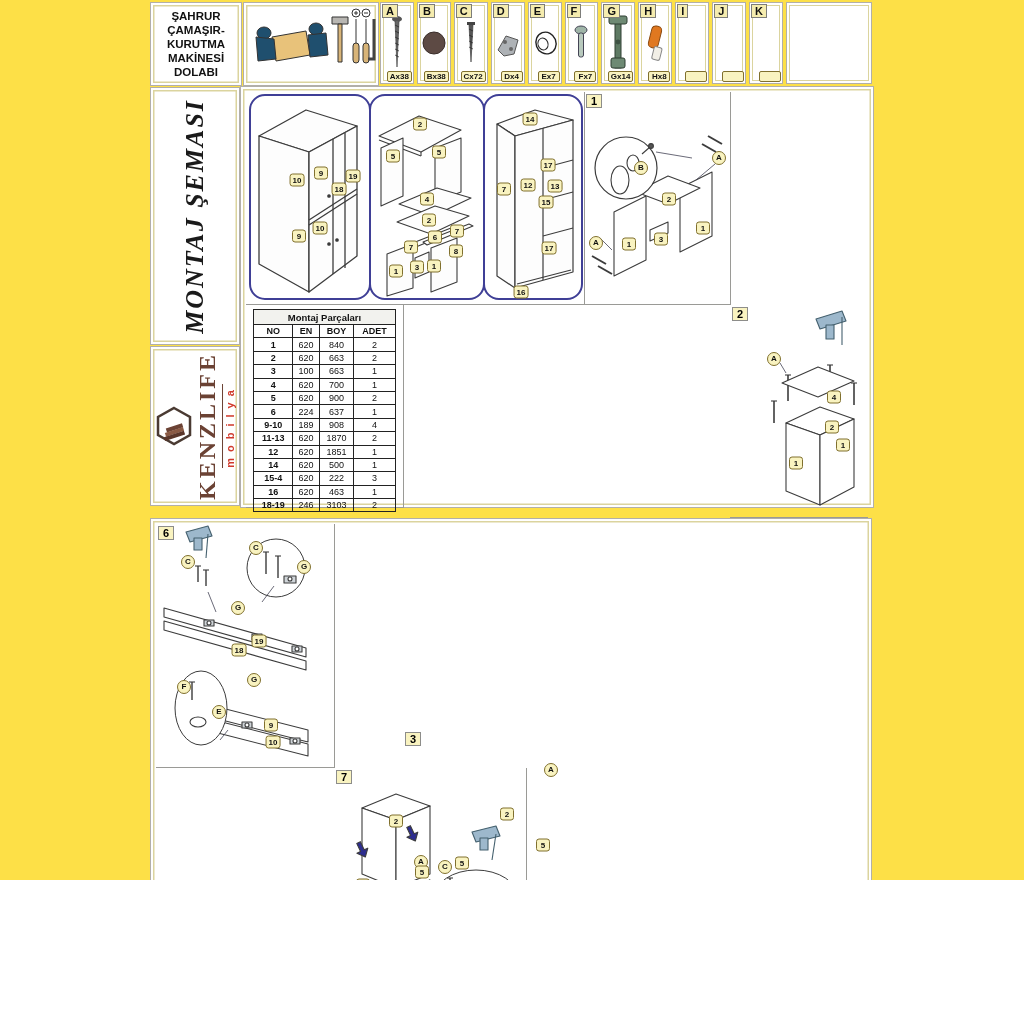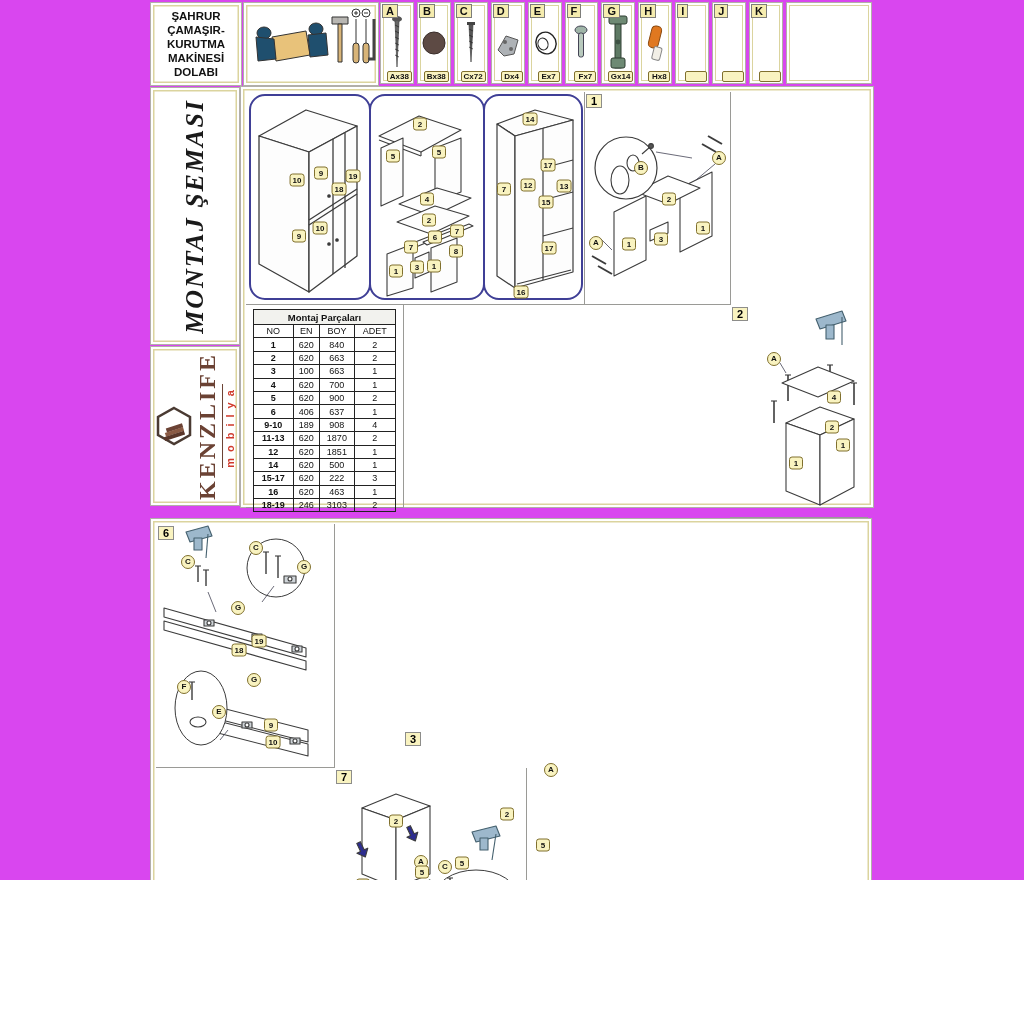--- a/index.html
+++ b/index.html
@@ -1,16 +1,16 @@
 <!DOCTYPE html>
 <html><head>
 <meta charset="utf-8">
 <style>
   html,body{margin:0;padding:0;background:#fff;}
-  .page{position:relative;width:1024px;height:880px;background:#d946ef;overflow:hidden;
+  .page{position:relative;width:1024px;height:880px;background:#fde047;overflow:hidden;
         font-family:"Liberation Sans",sans-serif;color:#111;}
   .frame{position:absolute;background:#fff;border:1px solid #b2afa9;
          box-shadow:0 0 0 2px #ffffff inset,0 0 0 3.5px #dbd49e inset;}
   .cellgrid{position:absolute;inset:5px;}
   .cell{position:absolute;border-right:1px solid #9a9a96;border-bottom:1px solid #9a9a96;}
   .cell.last-col{border-right:none;}
   .step-num{position:absolute;top:2px;left:2px;background:#f9f3c0;border:1px solid #8d8d8a;
             padding:0 4px;font:bold 11px "Liberation Sans",sans-serif;z-index:5;color:#000;}
   .badge{position:absolute;transform:translate(-50%,-50%);background:#f9f3c0;border:1px solid #80702e;
          border-radius:3px;font:bold 8px "Liberation Sans",sans-serif;padding:1px 2px;min-width:8px;
@@ -36,21 +36,21 @@
   .hw-icon{position:absolute;inset:0;display:flex;align-items:center;justify-content:center;}
   .logo-box{display:flex;align-items:center;justify-content:center;}
   .logo-rot{transform:rotate(-90deg);display:flex;flex-direction:column;align-items:center;width:150px;}
   .logo-name{font:bold 24px "Liberation Serif",serif;letter-spacing:3px;color:#6b4234;}
   .logo-sub{font:bold 11px "Liberation Sans",sans-serif;letter-spacing:6px;color:#d03a2c;
             border-top:1px solid #6b4234;margin-top:1px;padding-top:1px;}
   table.parts{border-collapse:collapse;width:143px;margin:5px auto 0 auto;
               font:9px "Liberation Sans",sans-serif;}
   table.parts th,table.parts td{border:1px solid #222;text-align:center;padding:0;height:12.4px;}
   table.parts .tbl-title{font-weight:bold;background:#f2f2ee;height:14px;font-size:9.5px;}
-  table.parts thead th{font-weight:normal;}
+  table.parts thead th{font-weight:bold;}
   table.parts td.no-col{font-weight:bold;}
   .ov-panel{position:absolute;border:2.5px solid #3f3f96;border-radius:16px;background:#fff;}
 </style>
 </head>
 <body>
 
 <div class="page">
 
   <div class="frame title-box" style="left:150px;top:2px;width:90px;height:82px">
     <div class="title-text">ŞAHRUR
@@ -274,21 +274,21 @@
               <line x1="58" y1="72" x2="88" y2="64"></line>
                 <line x1="58" y1="104" x2="88" y2="96"></line>
                 <line x1="58" y1="140" x2="88" y2="132"></line>
               <line x1="32" y1="188" x2="86" y2="174"></line>
             </g>
           </svg>
         <div class="badge part" style="left: 45px; top: 23px;">14</div>
             <div class="badge part" style="left: 63px; top: 69px;">17</div>
             <div class="badge part" style="left: 19px; top: 93px;">7</div>
             <div class="badge part" style="left: 43px; top: 89px;">12</div>
-            <div class="badge part" style="left: 79px; top: 90px;">13</div>
+            <div class="badge part" style="left: 70px; top: 90px;">13</div>
             <div class="badge part" style="left: 61px; top: 106px;">15</div>
             <div class="badge part" style="left: 64px; top: 152px;">17</div>
             <div class="badge part" style="left: 36px; top: 196px;">16</div>
           </div>
       </div>
 
       <div class="cell panel" style="left:338px;top:0;width:146px;height:212px">
         <span class="step-num">1</span>
         <svg class="art" width="146" height="212" viewBox="0 0 146 212">
           <g fill="#fff" stroke="#3c3c3c" stroke-width="1.1" stroke-linejoin="round">
@@ -389,21 +389,21 @@
                 <td>1</td>
               </tr>
               <tr>
                 <td class="no-col">5</td>
                 <td>620</td>
                 <td>900</td>
                 <td>2</td>
               </tr>
               <tr>
                 <td class="no-col">6</td>
-                <td>406</td>
+                <td>224</td>
                 <td>637</td>
                 <td>1</td>
               </tr>
               <tr>
                 <td class="no-col">9-10</td>
                 <td>189</td>
                 <td>908</td>
                 <td>4</td>
               </tr>
               <tr>
@@ -418,21 +418,21 @@
                 <td>1851</td>
                 <td>1</td>
               </tr>
               <tr>
                 <td class="no-col">14</td>
                 <td>620</td>
                 <td>500</td>
                 <td>1</td>
               </tr>
               <tr>
-                <td class="no-col">15-17</td>
+                <td class="no-col">15-4</td>
                 <td>620</td>
                 <td>222</td>
                 <td>3</td>
               </tr>
               <tr>
                 <td class="no-col">16</td>
                 <td>620</td>
                 <td>463</td>
                 <td>1</td>
               </tr>

